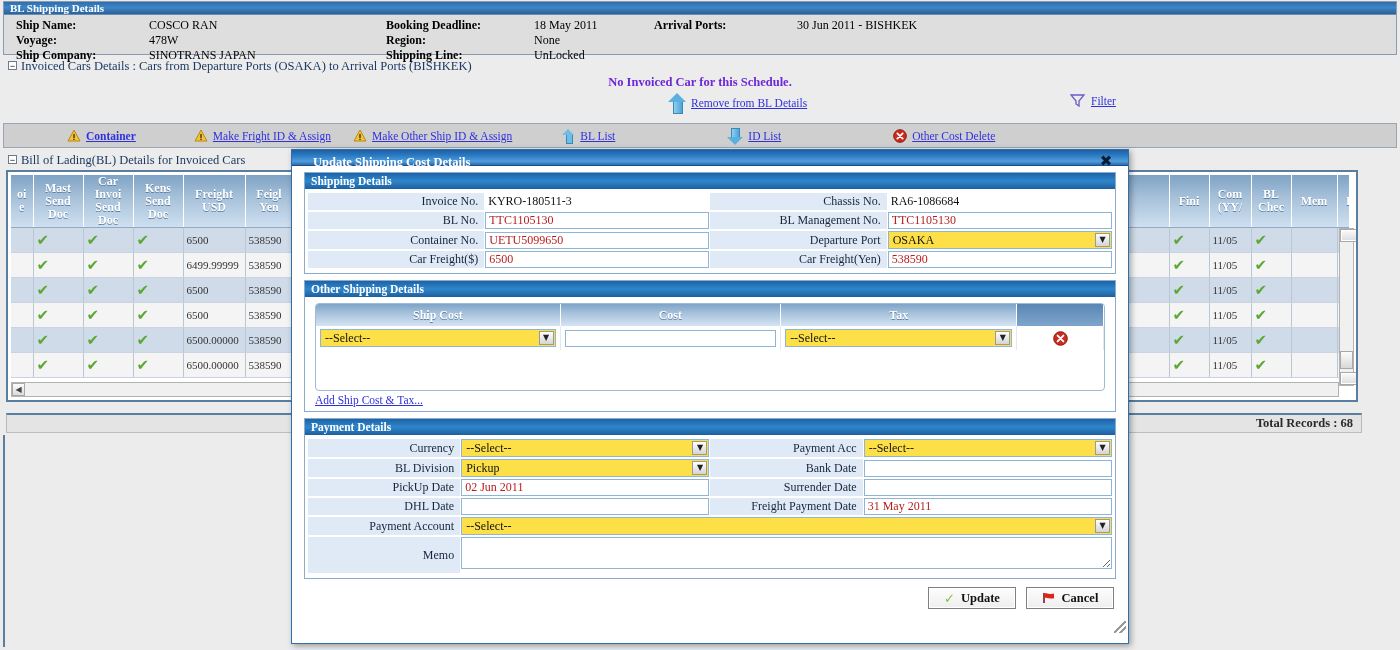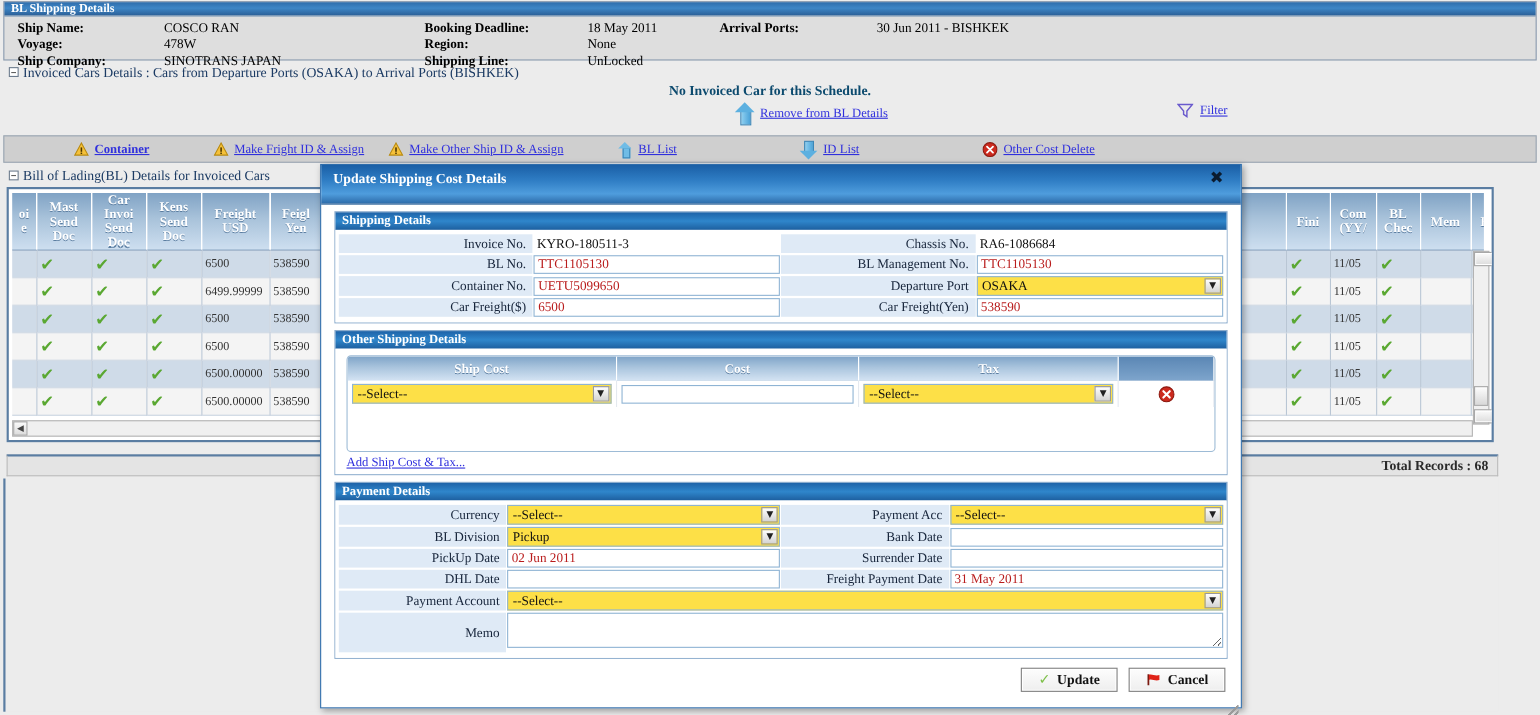--- a/index.html
+++ b/index.html
@@ -48,21 +48,21 @@
     white-space: nowrap;
   }
   .tree-toggle {
     display: inline-block; width: 9px; height: 9px; line-height: 8px;
     border: 1px solid #6b7a8c; text-align: center; font-size: 9px;
     background: #fff; color: #000; margin-right: 4px; vertical-align: 1px;
     font-family: "Liberation Sans", sans-serif;
   }
   .no-invoiced {
     position: absolute; top: 75px; left: 0; width: 1400px; text-align: center;
-    font-weight: bold; font-size: 12.5px; color: #0c4a6e;
+    font-weight: bold; font-size: 12.5px; color: #6d28d9;
   }
   .remove-link-wrap {
     position: absolute; top: 93px; left: 668px; display: flex; align-items: center; gap: 5px;
   }
   .filter-link-wrap {
     position: absolute; top: 93px; left: 1070px; display: flex; align-items: center; gap: 6px;
   }
   a.lnk { color: #3030dd; text-decoration: underline; font-size: 11.5px; cursor: pointer; }
 
   
@@ -180,23 +180,23 @@
   }
 
   
   .modal {
     position: absolute; left: 291px; top: 149px; width: 838px; height: 495px;
     background: #ffffff;
     border: 1px solid #2f6dab;
     box-shadow: 2px 2px 6px rgba(0,0,0,.35);
   }
   .modal-title {
-    height: 36px; line-height: 24px;
+    height: 16px; line-height: 24px;
     background: linear-gradient(to bottom,#1a5fa6 0%, #2f7dc4 40%, #4f9ddd 75%, #2c6ba9 100%);
-    color: #ffffff; font-weight: bold; font-size: 12.5px; padding-left: 11px;
+    color: #ffffff; font-weight: bold; font-size: 12.5px; padding-left: 21px;
     position: relative;
     border-bottom: 1px solid #17538f;
   }
   .modal-close {
     position: absolute; right: 12px; top: 0; width: 20px; height: 24px;
     color: #0b1c30; font-weight: bold; font-size: 15px; text-align: center; line-height: 23px;
     cursor: pointer; font-family: "DejaVu Sans", sans-serif;
   }
   .modal-body { padding: 6px 12px 0 12px; height: 469px; position: relative; }
 

